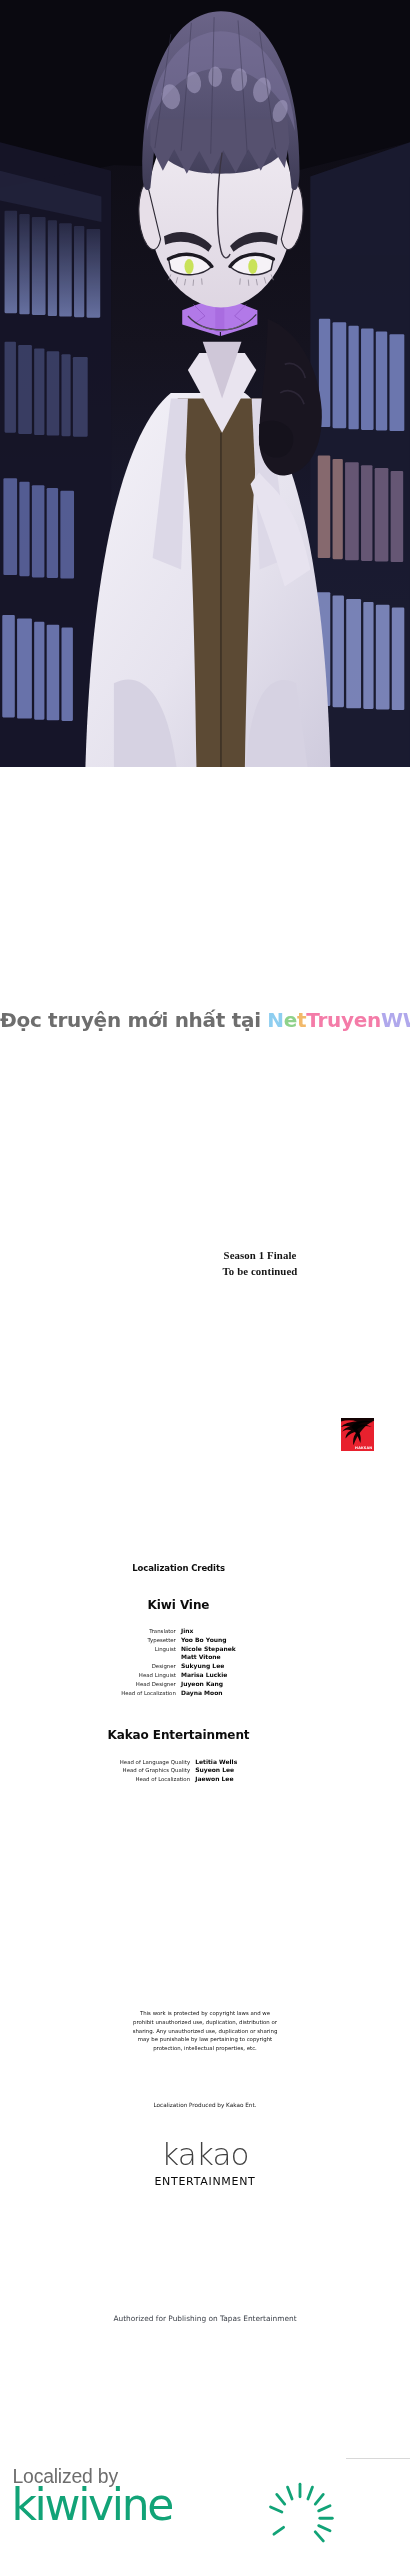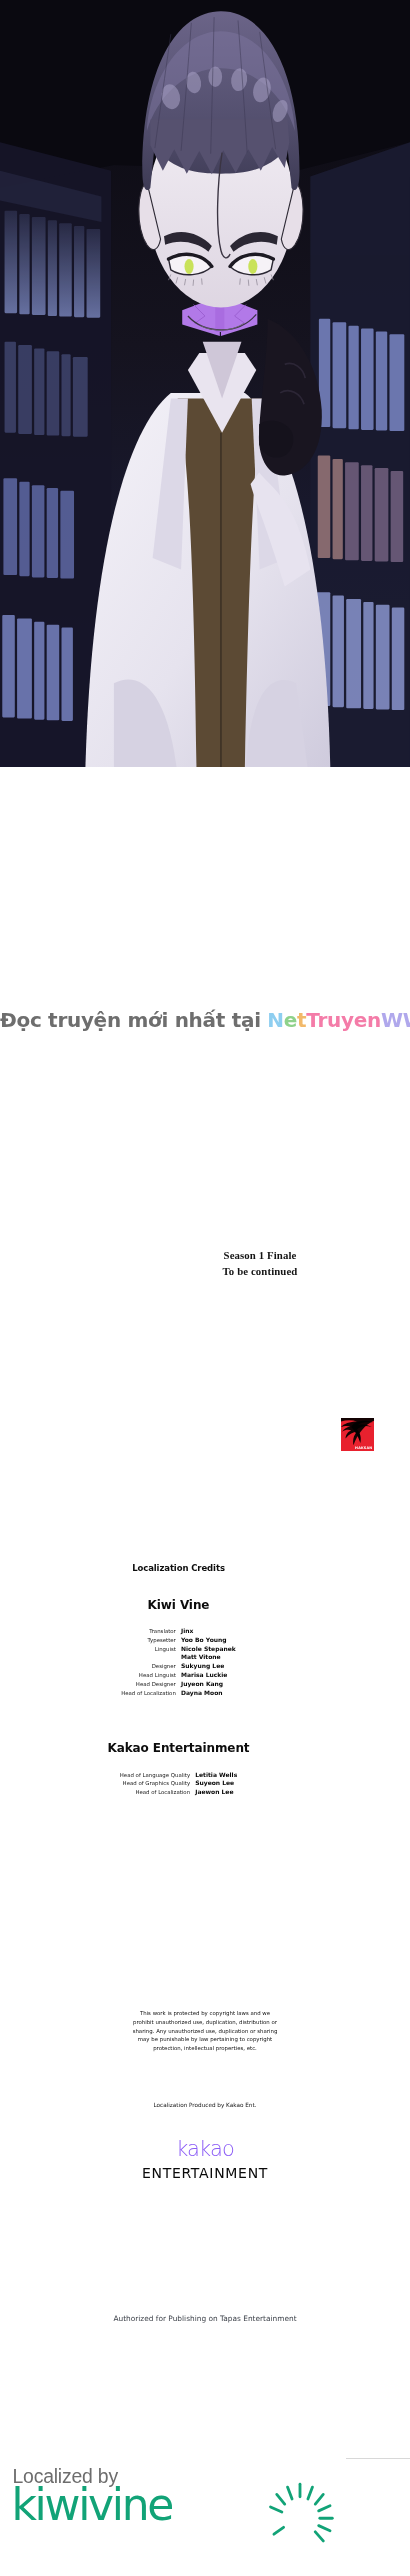--- a/index.html
+++ b/index.html
@@ -107,21 +107,21 @@
     font-weight: 700;
     letter-spacing: -0.1px;
   }
   .org-title {
     font-family: "DejaVu Sans", sans-serif;
     font-size: 12px;
     font-weight: 700;
     letter-spacing: -0.1px;
   }
   .kiwi-org { margin-top: 25px; }
-  .kakao-org { margin-top: 45px; }
+  .kakao-org { margin-top: 32px; }
 
   .credit-table {
     margin: 14.2px auto 0;
     border-collapse: collapse;
   }
   .credit-table td {
     padding: 0.9px 0;
     vertical-align: baseline;
     font-family: "DejaVu Sans", sans-serif;
   }
@@ -169,30 +169,30 @@
   
   .kakao-logo {
     position: absolute;
     left: 0;
     top: 2139px;
     width: 410px;
     text-align: center;
   }
   .kakao-word {
     font-family: "DejaVu Sans", sans-serif;
-    font-size: 21px;
+    font-size: 31px;
     font-weight: 300;
     letter-spacing: -0.9px;
-    color: #8b5cf6;
+    color: #404040;
     line-height: 1;
   }
   .kakao-sub {
     margin-top: 4.6px;
     font-family: "DejaVu Sans", sans-serif;
-    font-size: 14px;
+    font-size: 11px;
     font-weight: 400;
     letter-spacing: 0.7px;
     color: #0a0a0a;
   }
 
   
   .tapas-line {
     position: absolute;
     left: 0;
     top: 2314px;

